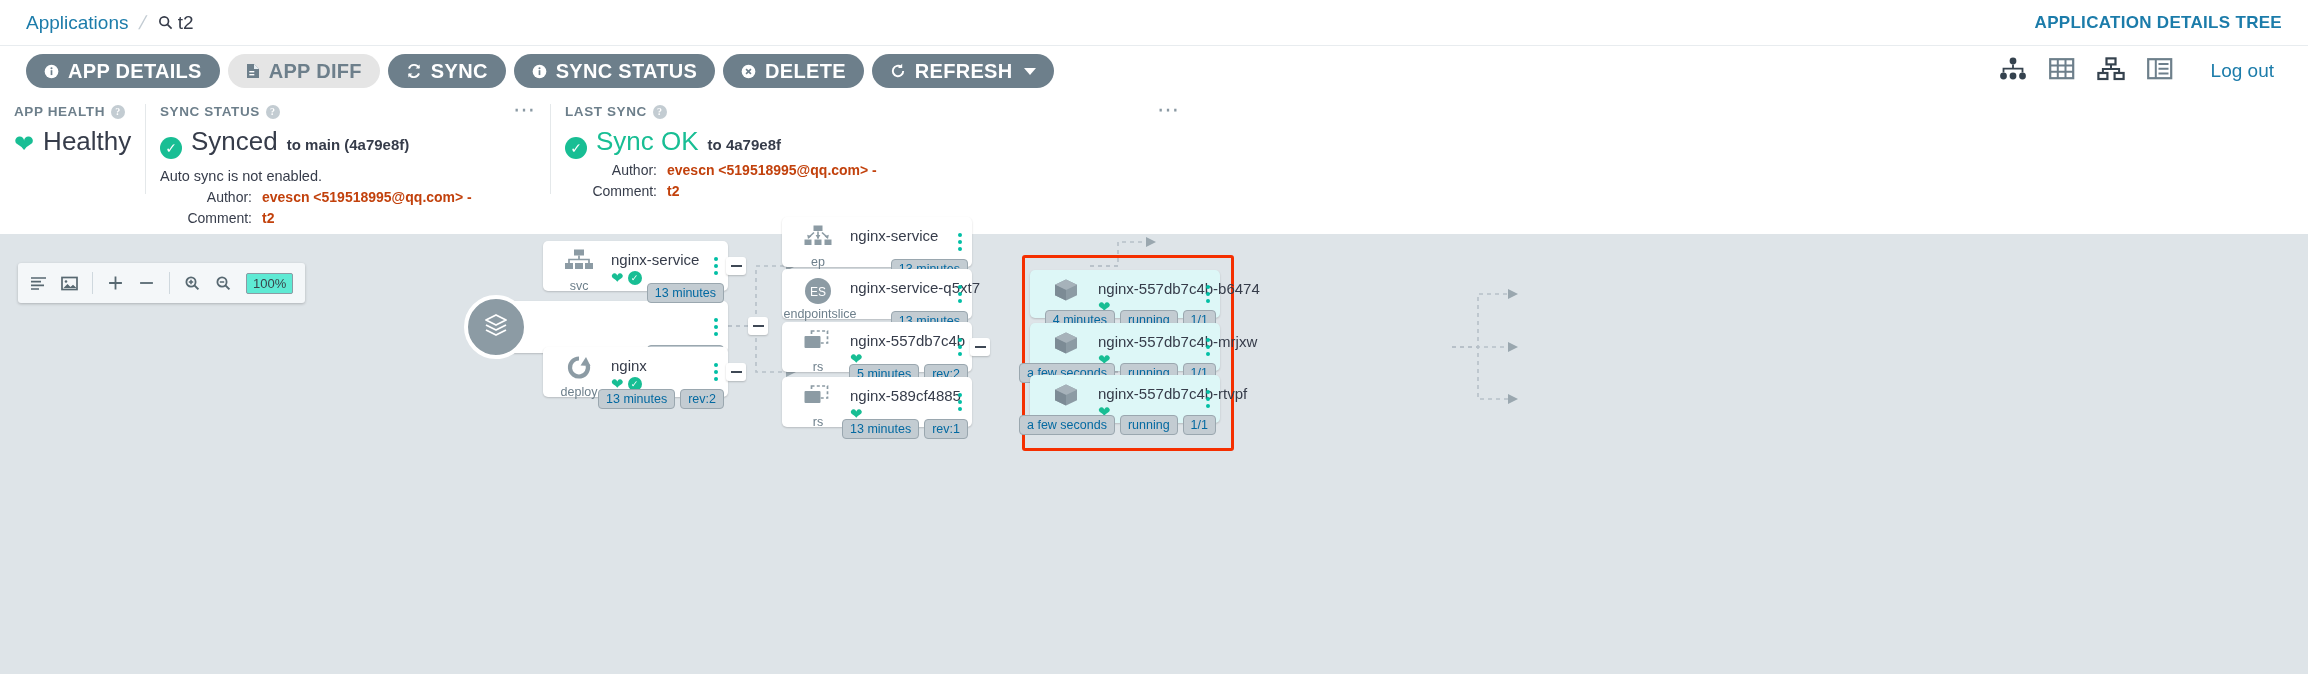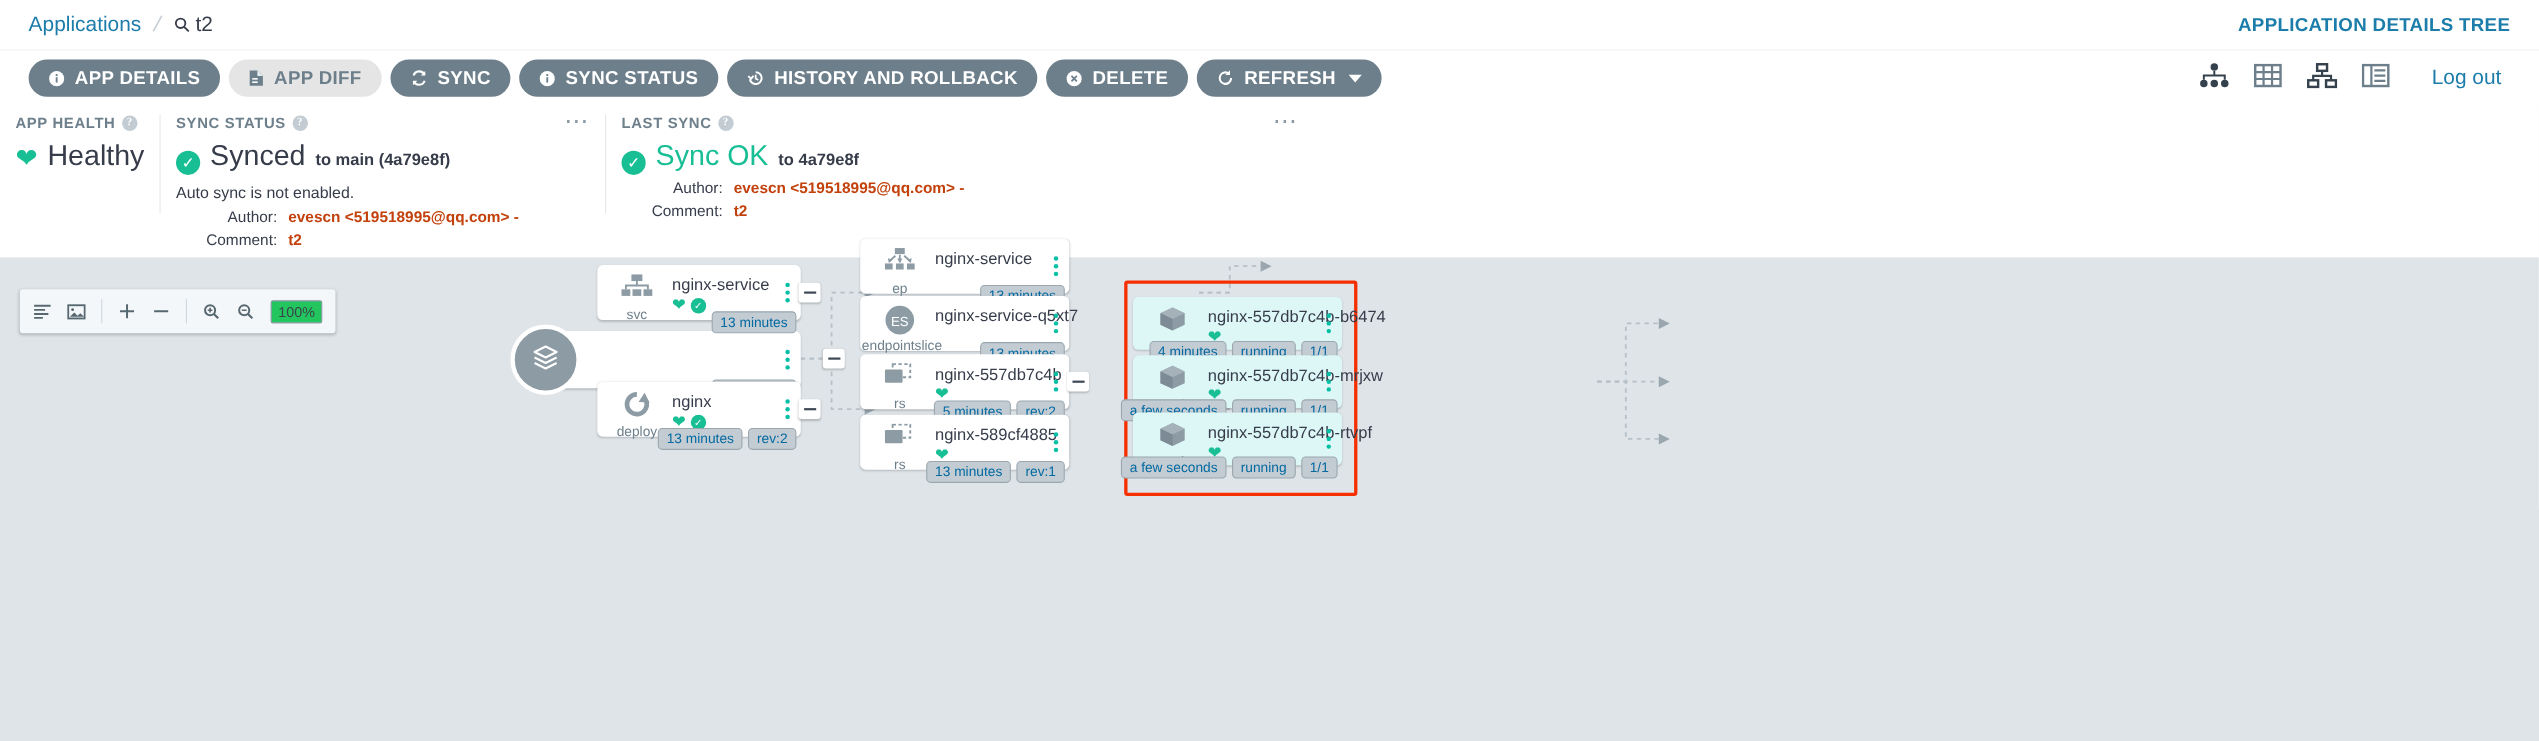--- a/index.html
+++ b/index.html
@@ -35,21 +35,21 @@
     display: flex; align-items: center;
     padding: 0 26px;
     background: #fff;
   }
   .btn {
     display: inline-flex; align-items: center; gap: 9px;
     height: 34px; padding: 0 18px;
     border-radius: 17px;
     background: #6d7f8b;
     color: #fff;
-    font-size: 17px; font-weight: bold; letter-spacing: .3px;
+    font-size: 20px; font-weight: bold; letter-spacing: .3px;
     white-space: nowrap;
     cursor: pointer;
     margin-right: 8px;
     user-select: none;
   }
   .btn.light { background: #e5e5e5; color: #6d7f8b; }
   .btn svg { display:block; flex: 0 0 auto; }
   .caret {
     width: 0; height: 0; margin-left: 3px;
     border-left: 6px solid transparent;
@@ -106,21 +106,21 @@
   .zoomctl {
     position: absolute; left: 18px; top: 29px;
     height: 40px; background: #f4f7f9;
     border-radius: 3px;
     box-shadow: 0 1px 3px rgba(0,0,0,.22);
     display: flex; align-items: center; padding: 0 12px; gap: 14px;
   }
   .zoomctl .sep { width: 1px; height: 22px; background: #cfd8de; }
   .zoomctl .zi { cursor: pointer; color: #576871; display:flex; align-items:center; }
   .zoomval {
-    border: 1px solid #8c9ba4; background: #22c55e;
+    border: 1px solid #8c9ba4; background: #5eead4;
     font-size: 13px; color: #3a444b; padding: 2px 6px; border-radius: 2px;
     min-width: 36px; text-align:right;
   }
 
   
   .node {
     position: absolute;
     background: #fff;
     border-radius: 5px;
     box-shadow: 0 1px 2px rgba(0,0,0,.18);
@@ -256,30 +256,20 @@
     <span>
         <svg width="15" height="15" viewBox="0 0 16 16">
           <circle cx="8" cy="8" r="7.3" fill="#fff"></circle>
           <rect x="7.1" y="6.6" width="1.8" height="5.2" fill="#6d7f8b"></rect>
           <circle cx="8" cy="4.5" r="1.1" fill="#6d7f8b"></circle>
         </svg>
       </span>
     <span>SYNC STATUS</span>
   </div>
 
-  <div class="btn">
-    <span>
-        <svg width="16" height="16" viewBox="0 0 16 16">
-          <path d="M8 2.6a5.4 5.4 0 1 1-5.3 6.4" fill="none" stroke="#fff" stroke-width="1.8"></path>
-          <path d="M1.2 6.2l2.6 2.3L6 6" fill="none" stroke="#fff" stroke-width="1.8"></path>
-          <path d="M8 5v3.4l2.3 1.4" fill="none" stroke="#fff" stroke-width="1.6"></path>
-        </svg>
-      </span>
-    <span>HISTORY AND ROLLBACK</span>
-  </div>
 
   <div class="btn">
     <span>
         <svg width="15" height="15" viewBox="0 0 16 16">
           <circle cx="8" cy="8" r="7.3" fill="#fff"></circle>
           <path d="M5.4 5.4l5.2 5.2M10.6 5.4l-5.2 5.2" stroke="#6d7f8b" stroke-width="1.7"></path>
         </svg>
       </span>
     <span>DELETE</span>
   </div>

